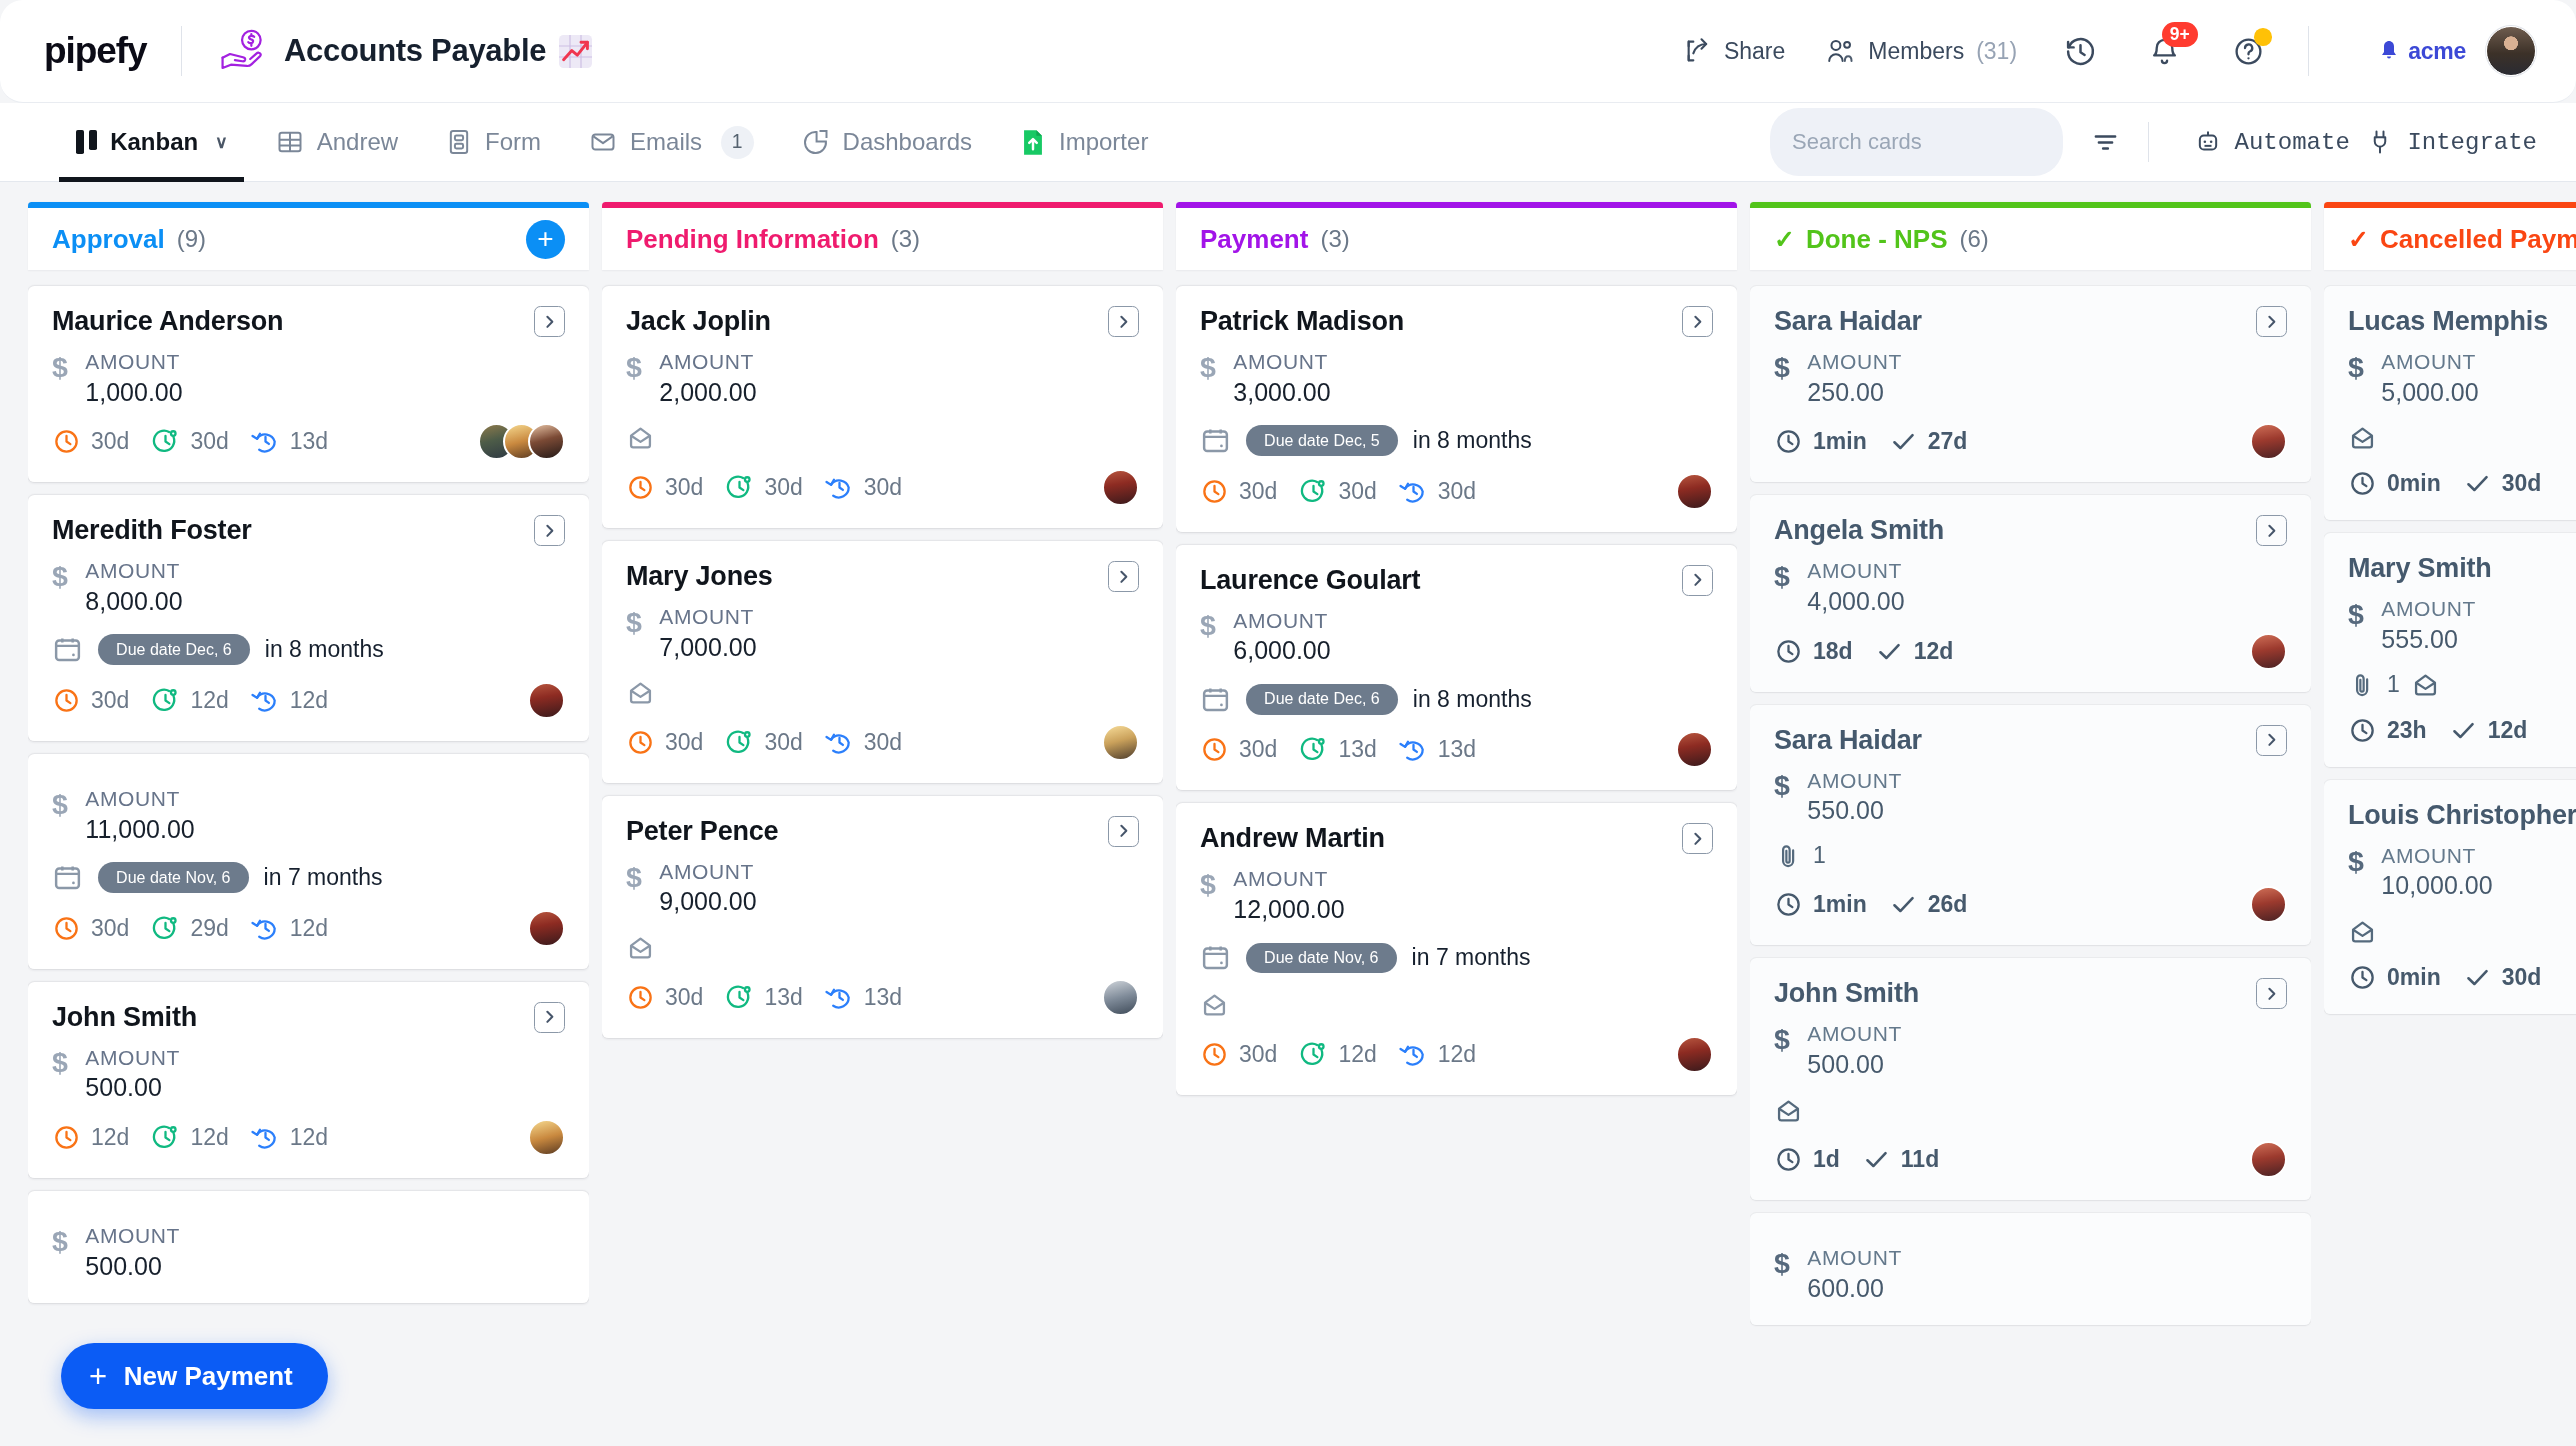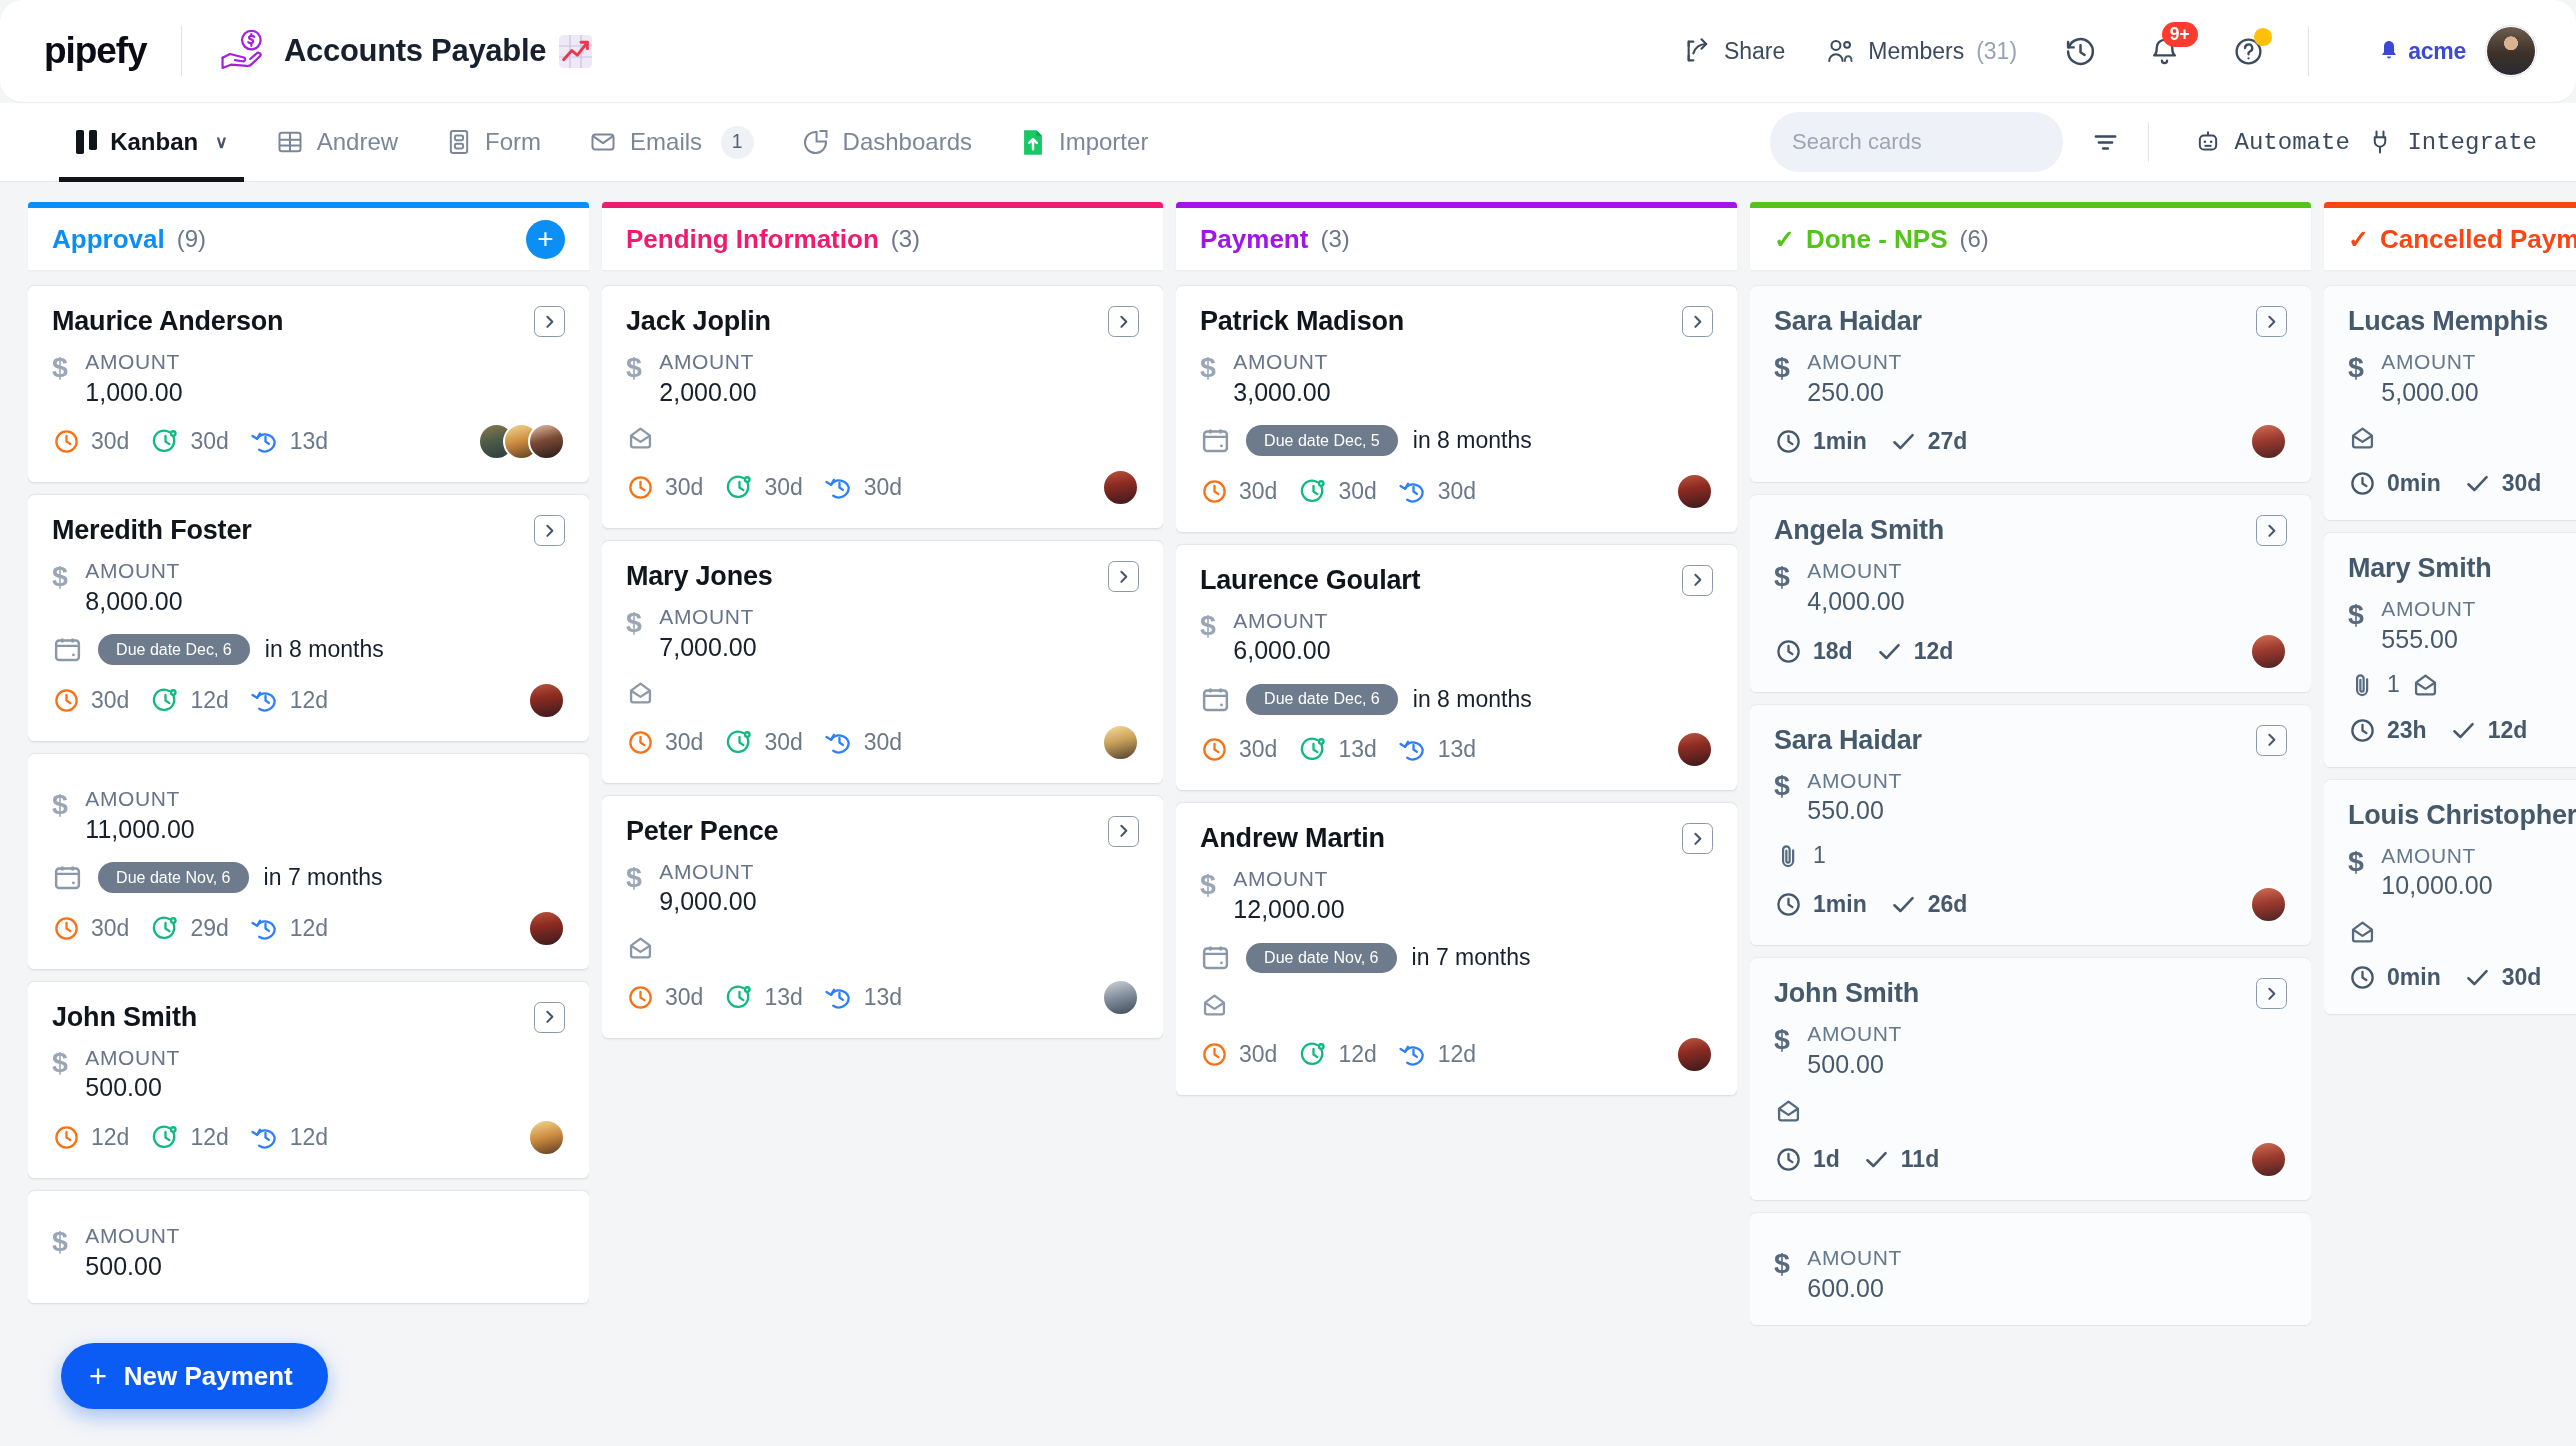--- a/index.html
+++ b/index.html
@@ -84,21 +84,21 @@
     border-radius:50%; width:33px; height:33px;
     display:flex; align-items:center; justify-content:center; margin-left:5.5px;
   }
   .chev { font-size:17.5px; color:#4a5666; margin-left:3.7px; }
   .kanban-glyph { display:flex; gap:4.6px; }
   .kanban-glyph i { display:block; width:8.3px; height:24px; background:#10151c; border-radius:1.8px; }
   .kanban-glyph i:last-child { height:20px; }
 
   .search-wrap {
     display:flex; align-items:center; background:#eef1f7; border-radius:29px;
-    height:60px; width:293px; padding:0 20px 0 22px; margin-left:auto;
+    height:68px; width:293px; padding:0 20px 0 22px; margin-left:auto;
   }
   .search-wrap input {
     border:0; background:transparent; outline:none; flex:1;
     font-size:22px; color:#3b4a5e; font-family:inherit;
   }
   .search-wrap input::placeholder { color:#9aa6b6; }
   .filter-btn { margin-left:28px; cursor:pointer; display:flex; align-items:center; }
   .nav-vdiv { width:0.9px; height:40px; background:#dfe3ea; margin:0 28px; }
   .nav-right { display:flex; align-items:center; gap:13px; font-size:24px; color:#3b4a5e; cursor:pointer; margin-left:16.6px;font-family:Liberation Mono, monospace; }
 

